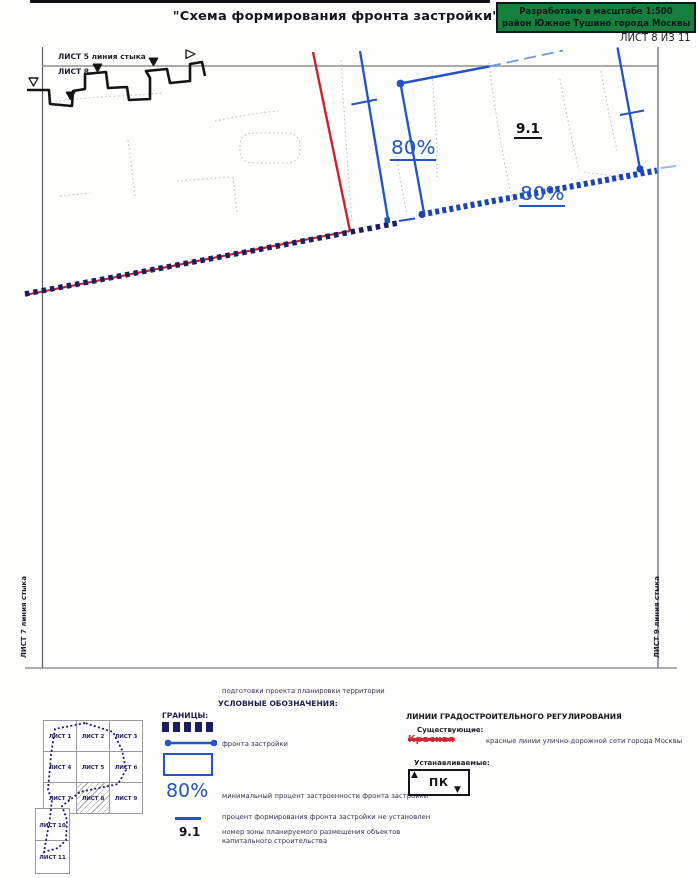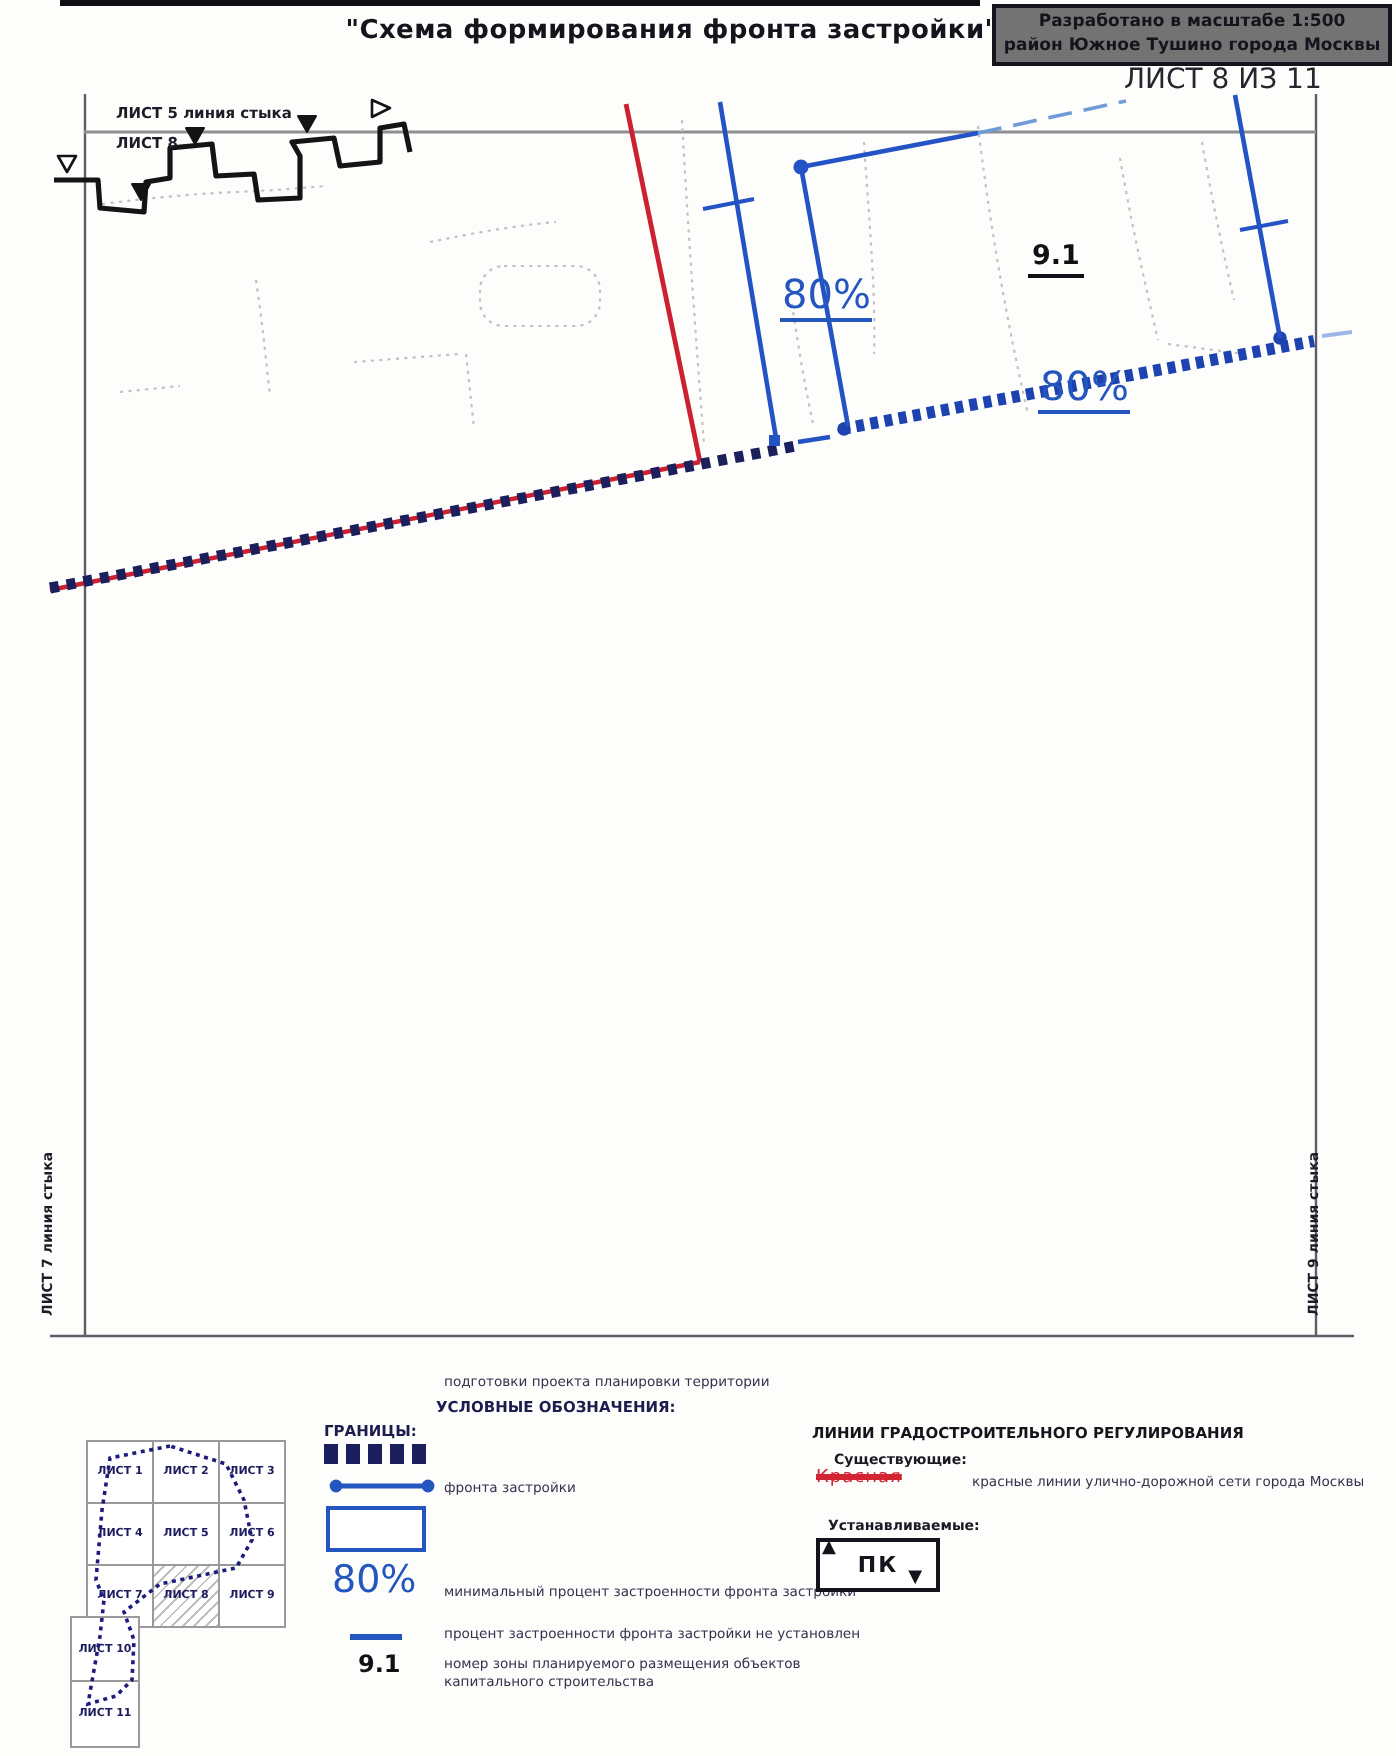--- a/index.html
+++ b/index.html
@@ -8,22 +8,22 @@
     background:#fdfdfb;
     font-family:"DejaVu Sans","Liberation Sans",sans-serif;
     color:#17171f;
   }
   .abs{position:absolute;}
   
   #top-bar{left:30px;top:0;width:460px;height:3px;background:#101014;}
   #doc-title{left:0;top:8px;width:672px;text-align:center;font-size:13px;font-weight:bold;color:#14141c;letter-spacing:.2px;}
   #stamp-box{left:496px;top:2px;width:196px;height:27px;border:2px solid #14141c;
     display:flex;flex-direction:column;justify-content:center;align-items:center;
-    font-size:8.5px;font-weight:bold;line-height:1.3;text-align:center;color:#14141c;background:#737373;}
-  #sheet-counter{left:562px;top:32px;font-size:14px;color:#26262e;}
+    font-size:8.5px;font-weight:bold;line-height:1.3;text-align:center;color:#14141c;background:#15803d;}
+  #sheet-counter{left:620px;top:32px;font-size:10px;color:#26262e;}
   
   .edge-label{font-size:7.5px;font-weight:bold;color:#1d1d28;white-space:nowrap;margin-left:12px;}
   #edge-top-1{left:46px;top:52px;}
   #edge-top-2{left:46px;top:67px;}
   .v-label{font-size:7px;font-weight:bold;color:#1d1d28;white-space:nowrap;
     transform-origin:0 100%;transform:rotate(-90deg);}
   #edge-left{left:28px;top:650px;}
   #edge-right{left:661px;top:650px;}
   
   .pct-label{color:#2456c0;font-size:20px;border-bottom:2px solid #2456c0;padding:0 1px 1px 1px;line-height:1.05;}
@@ -46,21 +46,21 @@
   #sym-zone{left:163px;top:753px;width:46px;height:19px;border:2.5px solid #2456c0;background:#fff;}
   #lbl-zones{left:222px;top:755px;width:200px;}
   #sym-pct{left:166px;top:779px;font-size:19px;color:#2456c0;}
   #lbl-minpct{left:222px;top:792px;width:250px;}
   #sym-dash{left:175px;top:817px;width:26px;height:2.5px;background:#2456c0;}
   #lbl-notset{left:222px;top:813px;width:250px;}
   #sym-zonenum{left:179px;top:825px;font-size:12px;font-weight:bold;color:#101016;}
   #lbl-zonenum{left:222px;top:828px;width:210px;}
   #lg-regulation{left:406px;top:712px;}
   #lg-existing{left:417px;top:726px;}
-  #sym-redline{left:408px;top:734px;font-size:9px;font-weight:normal;color:#d22433;
+  #sym-redline{left:408px;top:734px;font-size:9px;font-weight:bold;color:#d22433;
     text-decoration:line-through;text-decoration-thickness:3px;letter-spacing:.5px;}
   #lbl-redline{left:486px;top:737px;width:200px;}
   #lg-established{left:414px;top:759px;}
   #sym-pk{left:408px;top:769px;width:58px;height:23px;border:2.5px solid #14141c;background:#fff;
     display:flex;align-items:center;justify-content:center;font-size:11px;font-weight:bold;color:#14141c;letter-spacing:1px;}
   #sym-pk .tri-up{position:absolute;left:1px;top:-1px;font-size:9px;line-height:1;}
   #sym-pk .tri-down{position:absolute;right:6px;bottom:0;font-size:9px;line-height:1;}
   #lbl-pk{left:486px;top:772px;width:160px;}
   
   #index-map{left:35px;top:716px;width:122px;height:160px;}
@@ -182,21 +182,21 @@
     </svg>
   </div>
   <div class="abs lg-label" id="lbl-front">фронта застройки</div>
 
   <div class="abs" id="sym-zone"></div>
 
   <div class="abs" id="sym-pct">80%</div>
   <div class="abs lg-label" id="lbl-minpct">минимальный процент застроенности фронта застройки</div>
 
   <div class="abs" id="sym-dash"></div>
-  <div class="abs lg-label" id="lbl-notset">процент застроенности фронта застройки не установлен</div>
+  <div class="abs lg-label" id="lbl-notset">процент формирования фронта застройки не установлен</div>
 
   <div class="abs" id="sym-zonenum">9.1</div>
   <div class="abs lg-label" id="lbl-zonenum">номер зоны планируемого размещения объектов капитального строительства</div>
 
   <div class="abs lg-head-black" id="lg-regulation">ЛИНИИ ГРАДОСТРОИТЕЛЬНОГО РЕГУЛИРОВАНИЯ</div>
   <div class="abs lg-sub" id="lg-existing">Существующие:</div>
   <div class="abs" id="sym-redline">Красная</div>
   <div class="abs lg-label" id="lbl-redline">красные линии улично-дорожной сети города Москвы</div>
   <div class="abs lg-sub" id="lg-established">Устанавливаемые:</div>
   <div class="abs" id="sym-pk">

